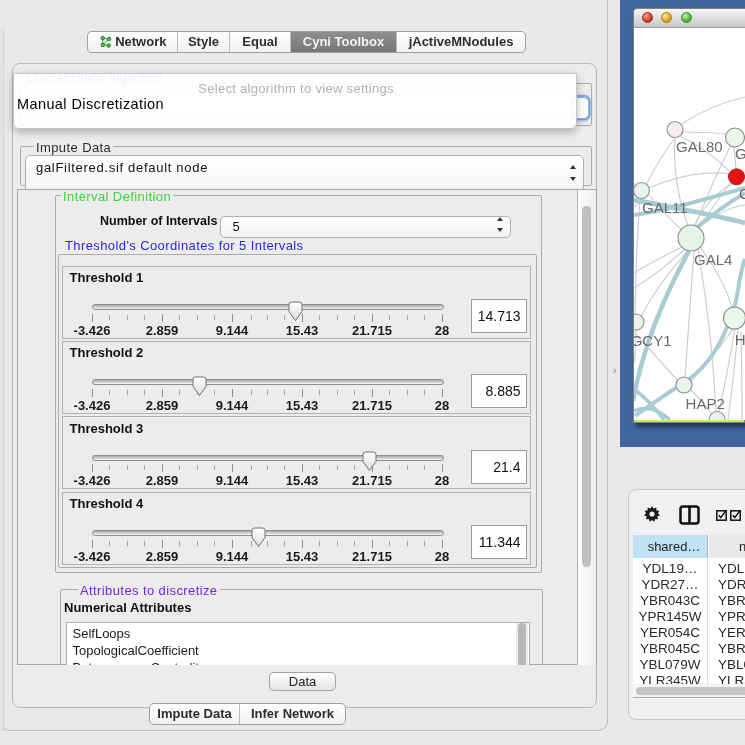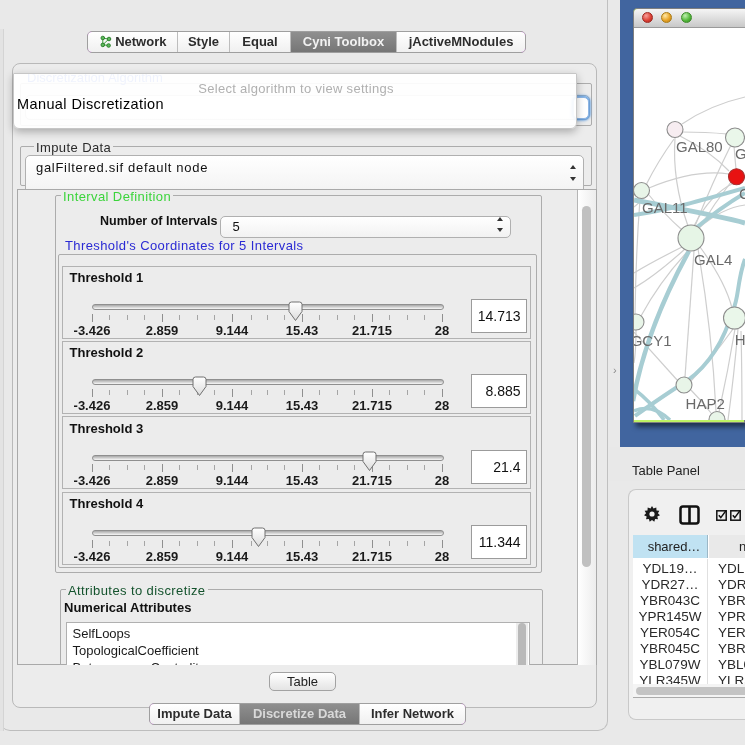--- a/index.html
+++ b/index.html
@@ -289,47 +289,46 @@
                     <stop offset="0" stop-color="#ffffff"></stop>
                     <stop offset="1" stop-color="#dcdcdc"></stop>
                   </linearGradient>
                 </defs>
                 <path d="M1,3.5 Q1,1 3.5,1 L11.5,1 Q14,1 14,3.5 L14,10.5 L7.5,19.5 L1,10.5 Z" fill="url(#tg4)" stroke="#707070" stroke-width="1"></path>
               </svg>
               <div class="vfield">11.344</div>
             </div>
 
           <div class="grp" style="left:42px;top:399px;width:483px;height:120px"></div>
-          <div class="grptitle" style="left:48px;top:392.5px;color:#14532d">Attributes to discretize</div>
+          <div class="grptitle" style="left:60px;top:392.5px;color:#6d28d9">Attributes to discretize</div>
           <div class="abs" style="left:46px;top:409.5px;font-size:13px;font-weight:bold;color:#111">Numerical Attributes</div>
           <div class="abs" style="left:47.5px;top:431.5px;width:464px;height:92px;background:#fff;border:1px solid #b0b0b0">
             <div style="font-size:13px;color:#1a1a1a;padding:2px 0 0 6px;line-height:17px">SelfLoops<br>TopologicalCoefficient<br>BetweennessCentrality<br></div>
             <div class="abs" style="right:1px;top:0;width:12px;height:88px;background:#ededed">
               <div class="abs" style="left:2px;top:0;width:8px;height:92px;background:#b9b9b9;border-radius:4px"></div>
             </div>
           </div>
         </div>
 
         <div class="abs" style="left:560px;top:0;width:18px;height:475px;background:linear-gradient(90deg,#ffffff,#ededed)">
           <div class="abs" style="left:3.5px;top:16px;width:9px;height:361px;background:#c0c0c0;border-radius:4.5px"></div>
         </div>
       </div>
 
-      <div class="abs" style="left:256px;top:608px;width:67px;height:19px;background:linear-gradient(#ffffff,#e4e4e4);border:1px solid #a2a2a2;border-radius:5px;font-size:13px;color:#222;text-align:center;line-height:17px">Table</div>
+      <div class="abs" style="left:256px;top:608px;width:67px;height:19px;background:linear-gradient(#ffffff,#e4e4e4);border:1px solid #a2a2a2;border-radius:5px;font-size:13px;color:#222;text-align:center;line-height:17px">Data</div>
     </div>
 
     <div id="popup" class="abs">
       <div class="abs" style="left:0;top:7px;width:564px;text-align:center;font-size:13px;letter-spacing:0.3px;color:#b0b0b0">Select algorithm to view settings</div>
       <div class="abs" style="left:3px;top:22px;font-size:14.5px;letter-spacing:0.4px;font-weight:normal;color:#000">Manual Discretization</div>
     </div>
 
     <div class="abs" style="left:149px;top:703px">
       <div class="tabgrp">
         <div class="tab" style="width:90px">Impute Data</div>
-        <div class="tab sel" style="color:#d9d9d9;width:120px">Discretize Data</div>
         <div class="tab" style="width:105px">Infer Network</div>
       </div>
     </div>
   </div>
 
   <div class="abs" style="left:613px;top:364px;font-size:11px;color:#8a8a8a">›</div>
 
   <div id="bluewin" class="abs">
     <div id="netwin" class="abs">
       <div id="nettitle" class="abs">
@@ -396,23 +395,20 @@
             <text x="694" y="263.5">GAL4</text>
             <text x="630.7" y="345">GCY1</text>
             <text x="734.8" y="344">H</text>
             <text x="685.6" y="407.5">HAP2</text>
           </g>
         </svg>
       </div>
     </div>
   </div>
 
-  <div id="tablepanelstrip" class="abs">
-    <span class="abs" style="left:23px;top:16px;font-size:13px;color:#222">Table Panel</span>
-  </div>
   <div id="tablewin" class="abs">
 
     <svg class="abs" style="left:15px;top:16px" width="16" height="16" viewBox="0 0 16 16">
       <path d="M8 0 L9.5 2.6 L12.3 1.5 L12.5 4.4 L15.4 4.7 L13.9 7.2 L16 9.2 L13.3 10.4 L14 13.3 L11.1 13 L10.3 15.8 L8 14 L5.7 15.8 L4.9 13 L2 13.3 L2.7 10.4 L0 9.2 L2.1 7.2 L0.6 4.7 L3.5 4.4 L3.7 1.5 L6.5 2.6 Z" fill="#1a1a1a"></path>
       <circle cx="8" cy="8" r="2.6" fill="#f0f0f0"></circle>
     </svg>
     <svg class="abs" style="left:50px;top:15px" width="21" height="20" viewBox="0 0 21 20">
       <rect x="1.5" y="1.5" width="18" height="17" rx="2.5" fill="none" stroke="#111" stroke-width="2.5"></rect>
       <line x1="10.5" y1="2" x2="10.5" y2="18" stroke="#111" stroke-width="2.6"></line>
     </svg>

